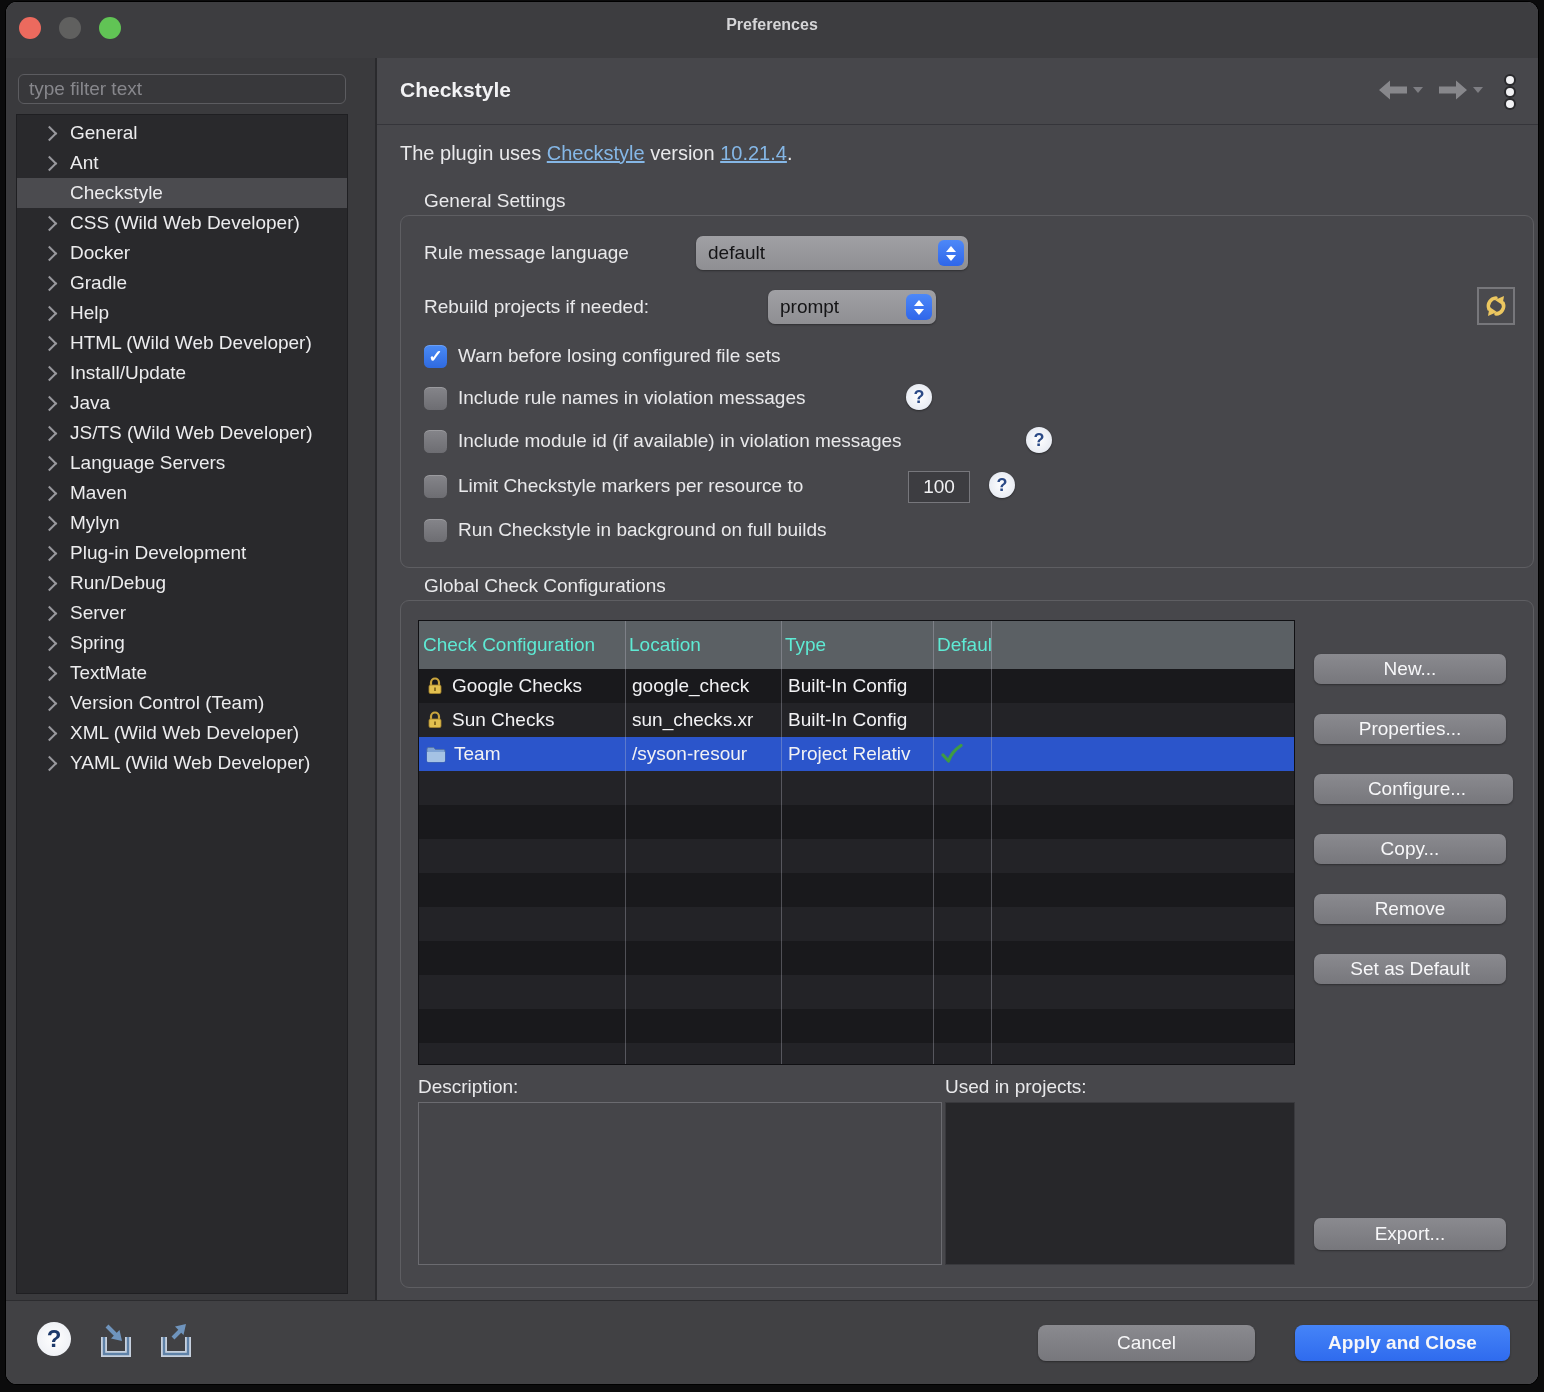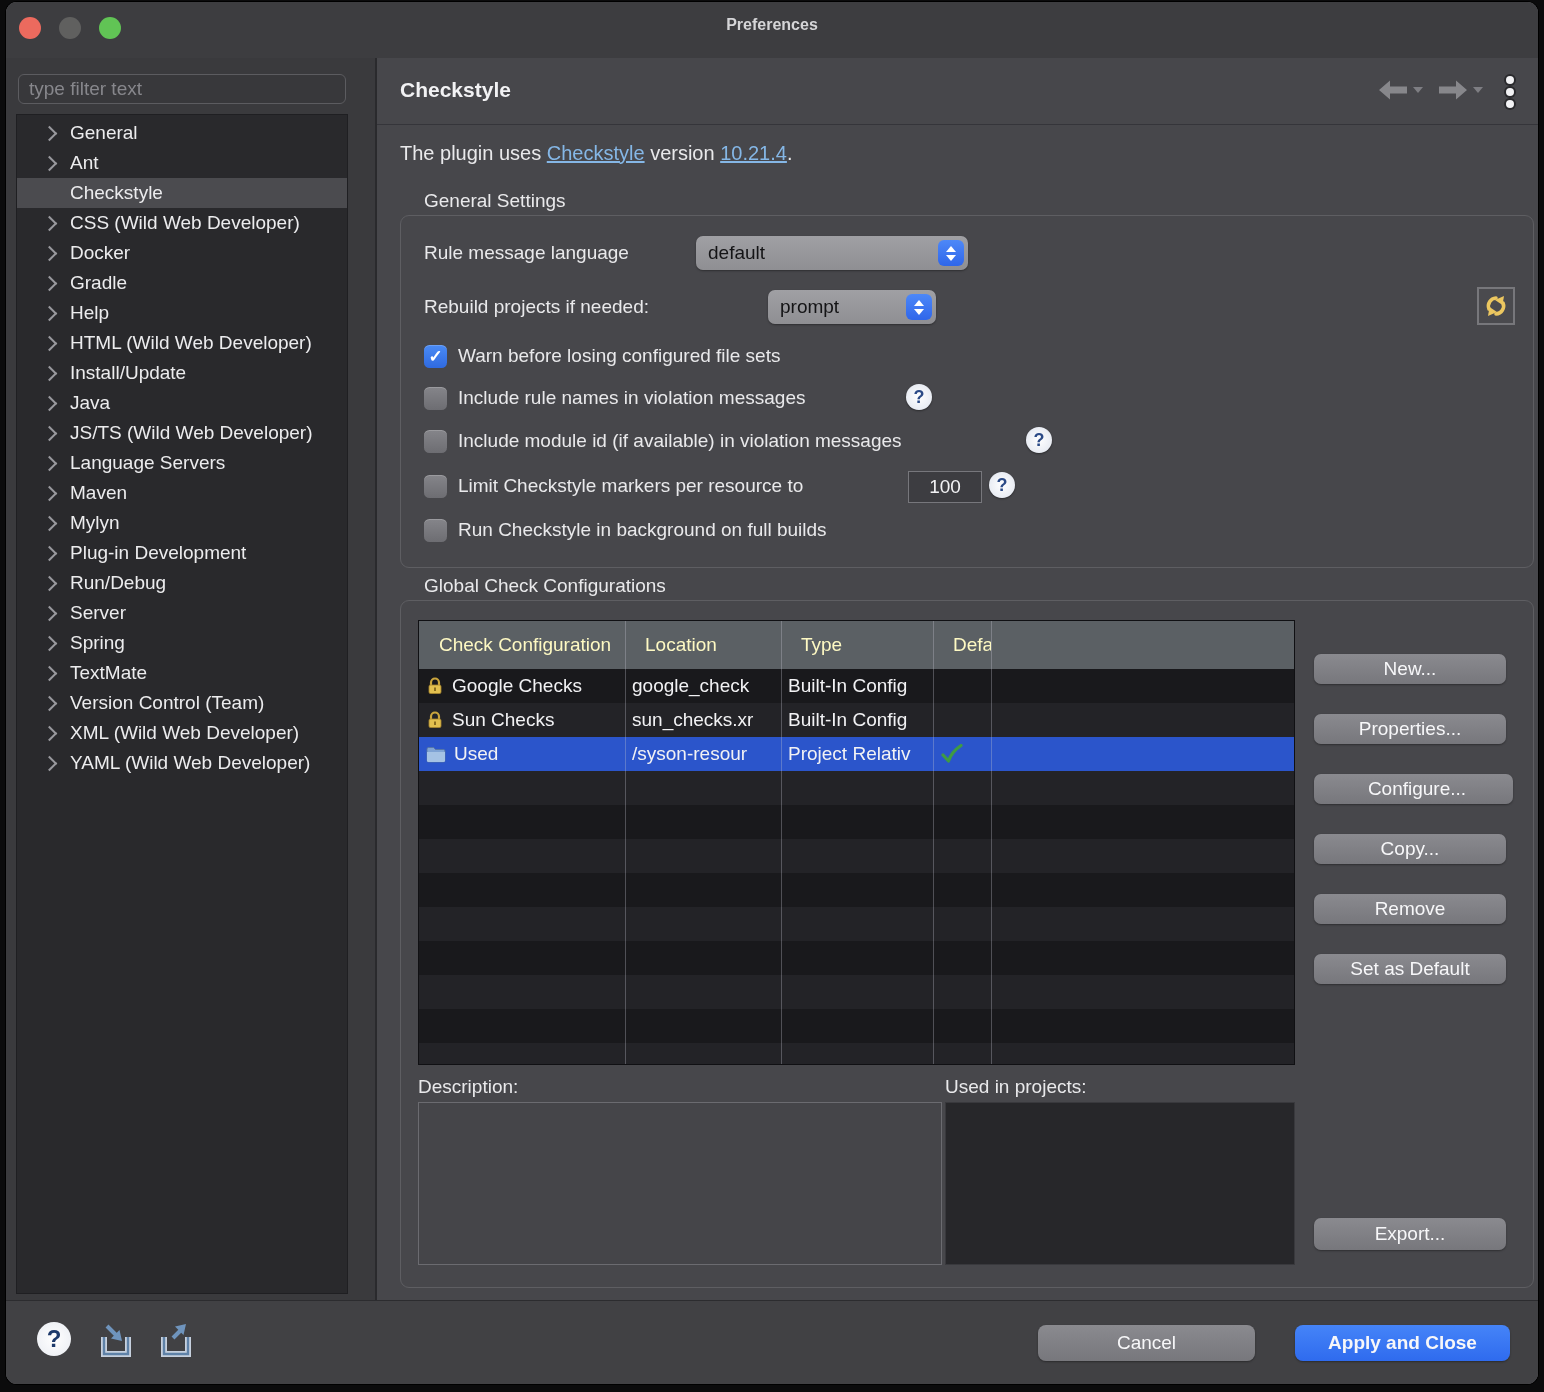--- a/index.html
+++ b/index.html
@@ -55,29 +55,29 @@
   
   .cb-row{position:absolute;left:418px;display:flex;align-items:center;height:24px;}
   .cbox{width:23px;height:23px;border-radius:5.5px;background:linear-gradient(#85858a,#6d6d72);flex:0 0 auto;
     box-shadow:inset 0 1px 0 rgba(255,255,255,.18);}
   .cbox.checked{background:linear-gradient(#4a8bf5,#2f6ae0);color:#fff;font-size:17px;font-weight:bold;
     display:flex;align-items:center;justify-content:center;}
   .cb-label{font-size:19px;color:#e9e9eb;margin-left:11px;white-space:nowrap;}
   .help-badge{position:absolute;width:26px;height:26px;border-radius:50%;background:radial-gradient(#ffffff,#dfe4ee);
     color:#2b4a86;font-size:18px;font-weight:bold;display:flex;align-items:center;justify-content:center;
     box-shadow:0 1px 2px rgba(0,0,0,.4);}
-  .num-input{position:absolute;width:74px;height:32px;box-sizing:border-box;background:#3d3d41;border:1px solid #77777c;
+  .num-input{position:absolute;width:62px;height:32px;box-sizing:border-box;background:#3d3d41;border:1px solid #77777c;
     color:#f2f2f4;font-size:19px;text-align:center;font-family:"Liberation Sans", sans-serif;outline:none;}
   .refresh-btn{position:absolute;left:1471px;top:285px;width:38px;height:38px;background:#4a4a4e;
     border:2px solid #77777b;box-sizing:border-box;display:flex;align-items:center;justify-content:center;}
   
   .table{position:absolute;left:412px;top:618px;width:877px;height:445px;background:#19191c;
     border:1px solid #101013;box-sizing:border-box;overflow:hidden;}
   .thead{height:48px;background:#5b6064;display:flex;align-items:center;}
-  .th{color:#fef9c3;font-size:19px;padding-left:20px;overflow:hidden;white-space:nowrap;flex:0 0 auto;box-sizing:border-box;}
+  .th{color:#5eead4;font-size:19px;padding-left:4px;overflow:hidden;white-space:nowrap;flex:0 0 auto;box-sizing:border-box;}
   .trow{height:34px;display:flex;align-items:center;background:#19191c;}
   .trow.alt{background:#232327;}
   .trow.selected{background:#2b55cb;}
   .td{overflow:hidden;white-space:nowrap;color:#f2f2f4;font-size:19px;flex:0 0 auto;box-sizing:border-box;
     display:flex;align-items:center;height:100%;padding-left:7px;}
   .td .ric{margin-right:8px;display:flex;align-items:center;flex:0 0 auto;}
   .vsep{position:absolute;top:0;bottom:0;width:1px;background:rgba(195,195,205,.33);pointer-events:none;}
   
   .btn{position:absolute;height:30px;border-radius:7px;background:linear-gradient(#8a8a8f,#77777c);
     color:#f7f7f9;font-size:19px;display:flex;align-items:center;justify-content:center;cursor:default;
@@ -322,21 +322,21 @@
         <div class="td" style="width: 58px;"></div>
       </div>
       <div class="trow selected">
         <div class="td" style="width: 206px;">
           <span class="ric">
             <svg width="20" height="17" viewBox="0 0 20 17">
               <path d="M1 3 a1.5 1.5 0 0 1 1.5-1.5 h5 l2 2 h8 a1.5 1.5 0 0 1 1.5 1.5 v9.5 a1.5 1.5 0 0 1 -1.5 1.5 h-15 a1.5 1.5 0 0 1 -1.5 -1.5 z" fill="#7fa3d4" stroke="#56759e" stroke-width="0.8"></path>
               <path d="M1 6 h18 v8.5 a1.5 1.5 0 0 1 -1.5 1.5 h-15 a1.5 1.5 0 0 1 -1.5 -1.5 z" fill="#a5c2e4"></path>
             </svg>
           </span>
-          <span>Used</span>
+          <span>Team</span>
         </div>
         <div class="td" style="width: 156px;">/syson-resour</div>
         <div class="td" style="width: 152px;">Project Relativ</div>
         <div class="td" style="width: 58px;">
           <span class="ric">
             <svg width="24" height="20" viewBox="0 0 24 20">
               <path d="M3 11 l5.5 6 C10.5 11 15 5.5 21 1.5" fill="none" stroke="#3f9b43" stroke-width="3.2" stroke-linecap="round" stroke-linejoin="round"></path>
             </svg>
           </span>
         </div>

